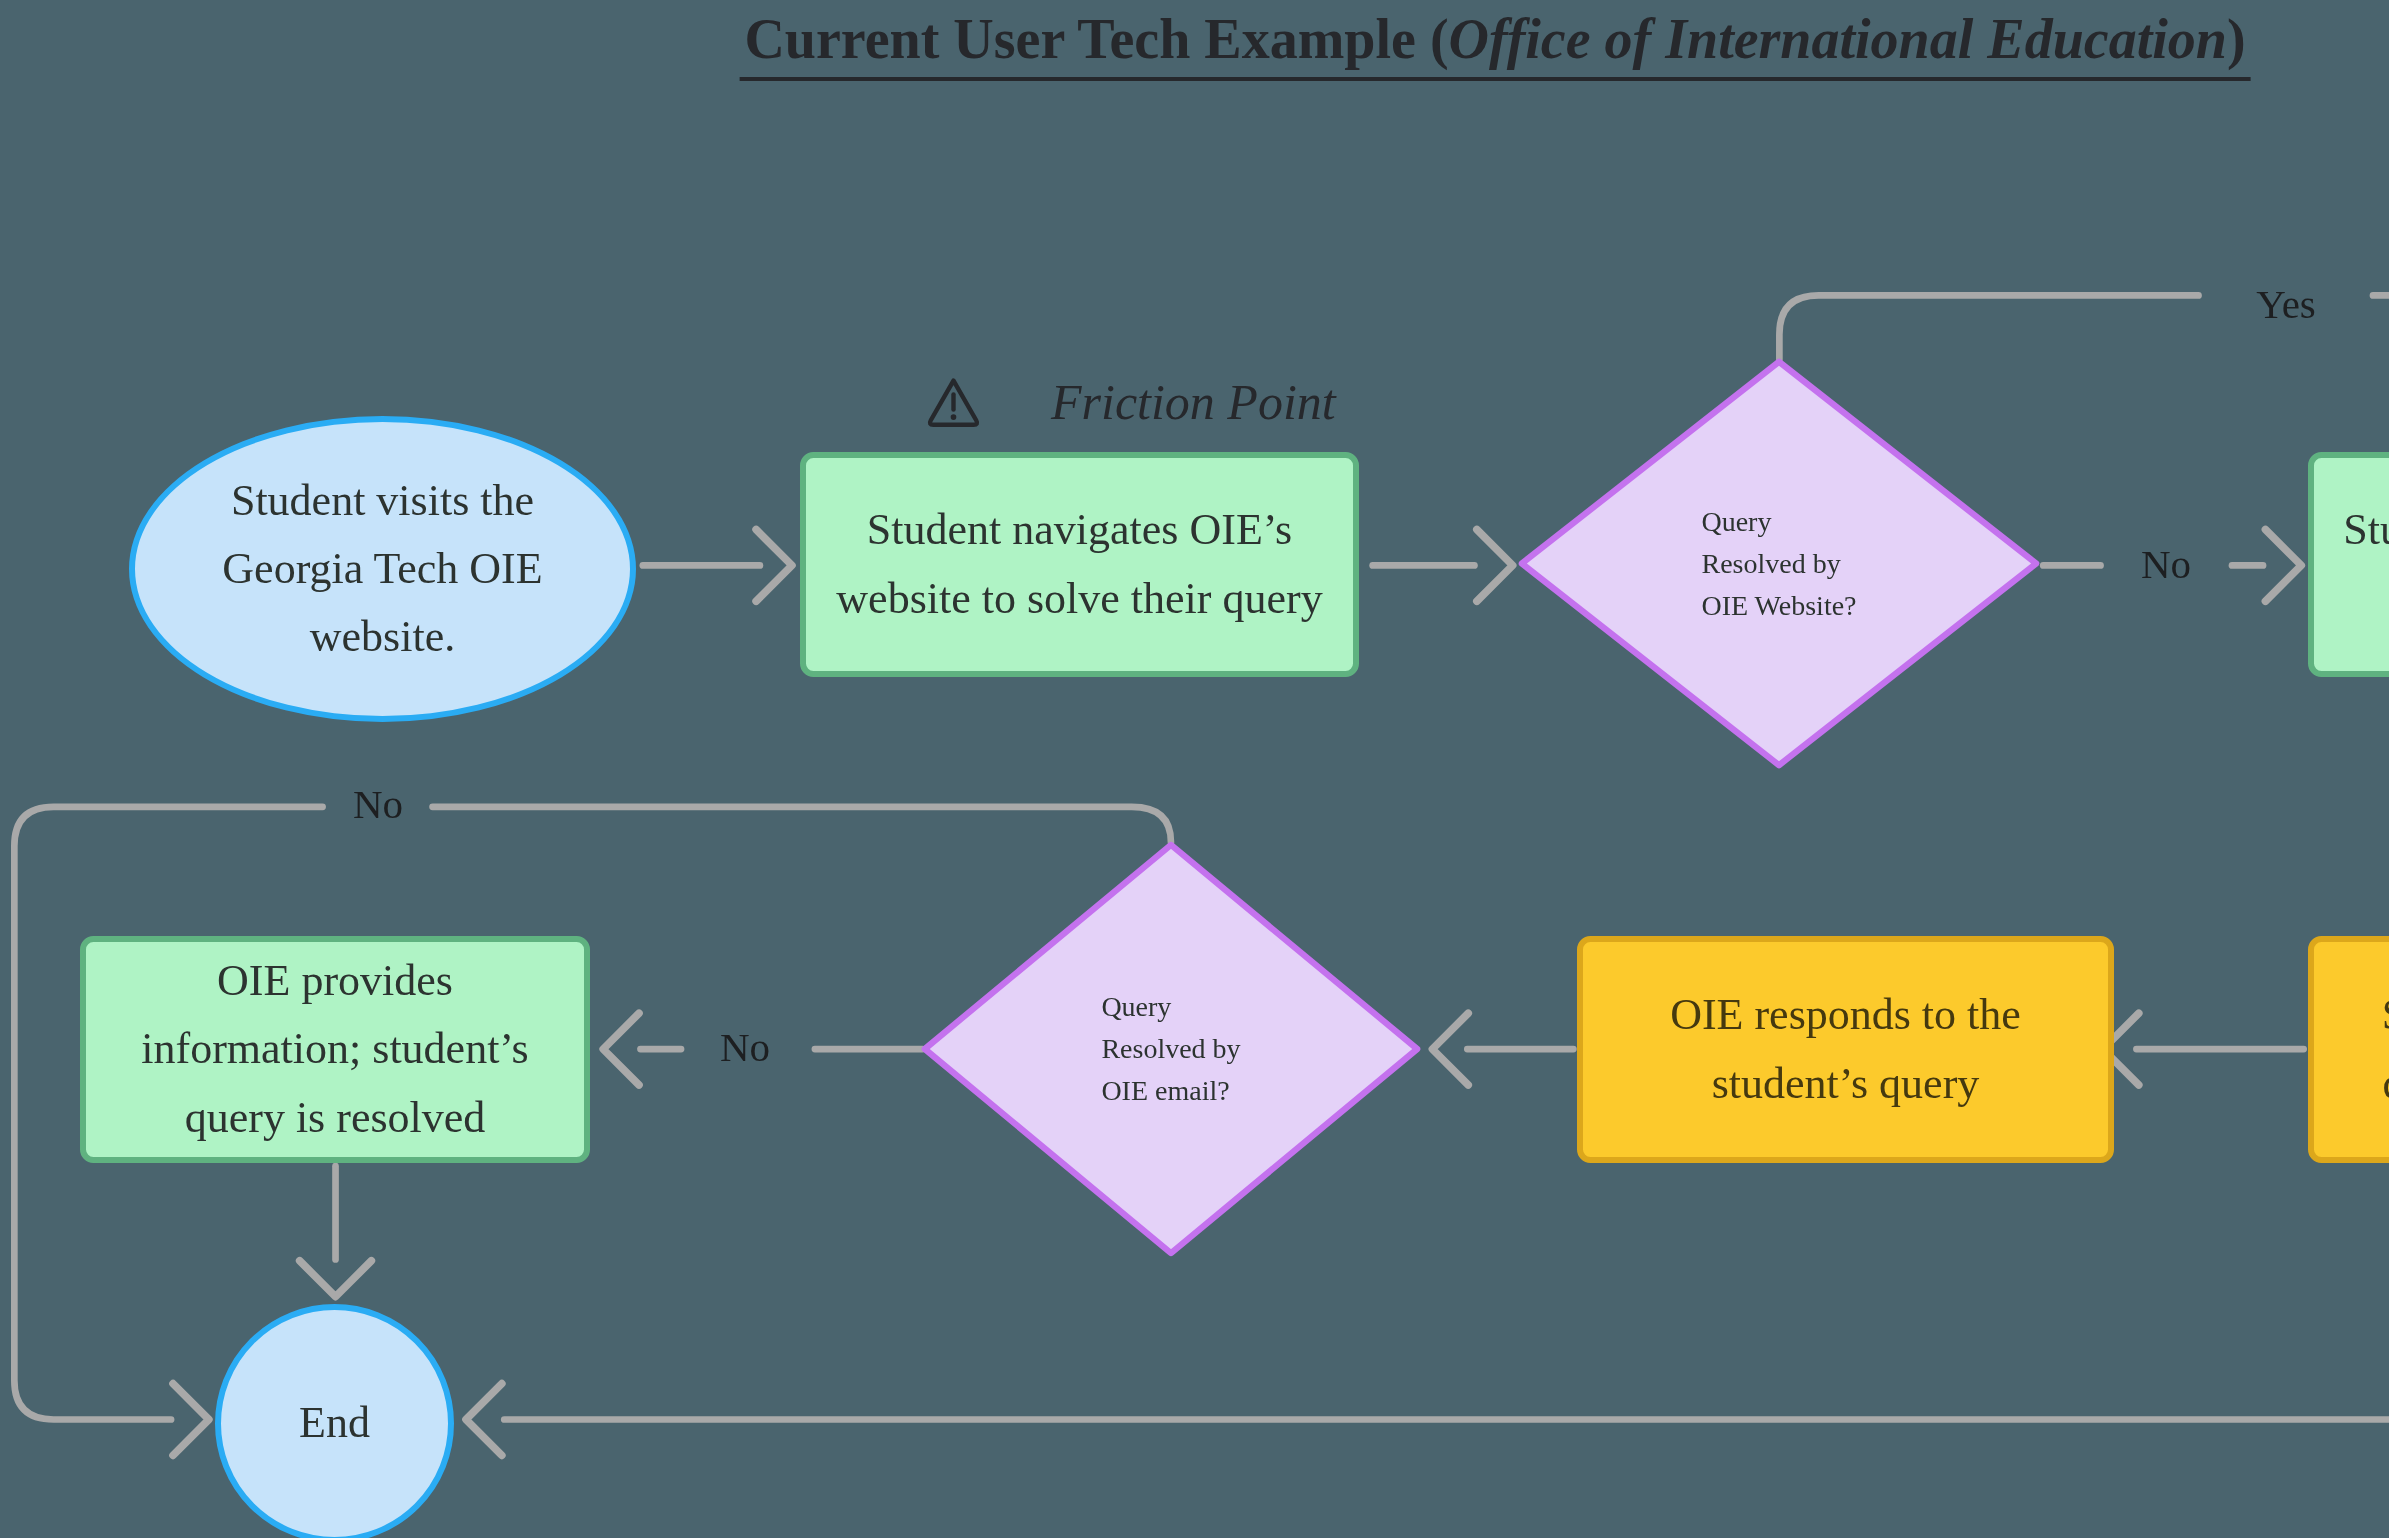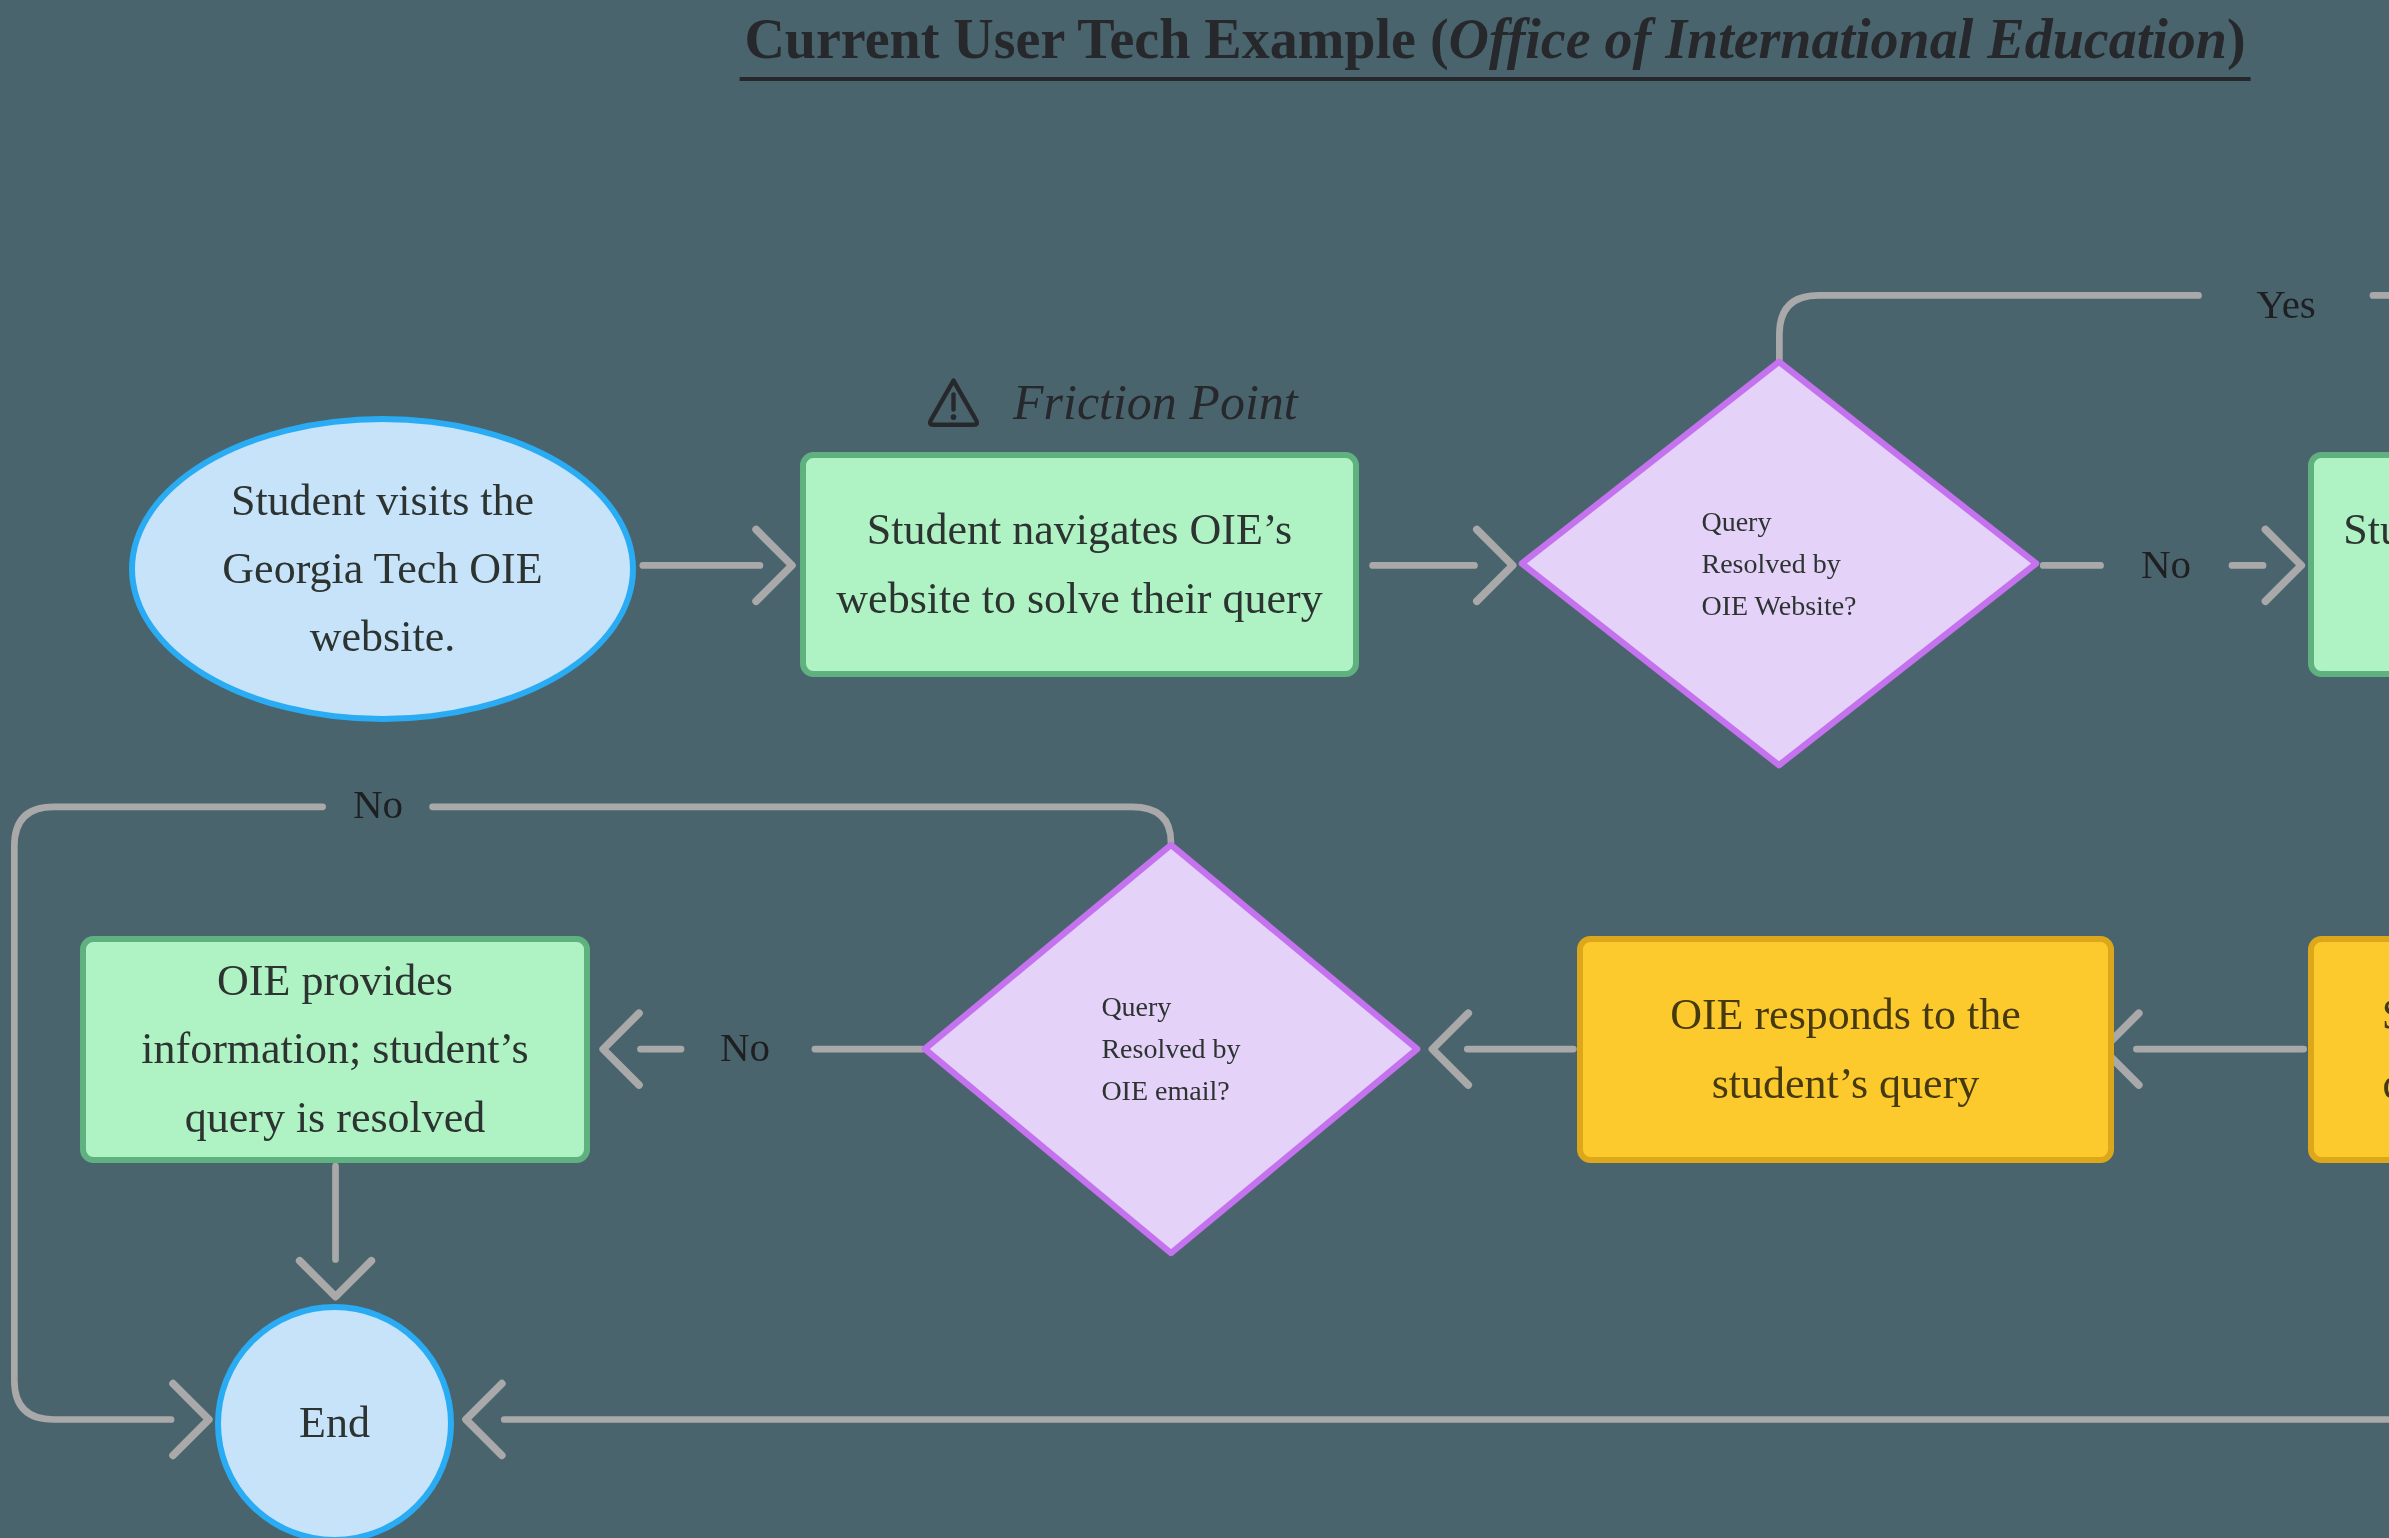--- a/index.html
+++ b/index.html
@@ -41,21 +41,21 @@
     position:absolute;inset:0;display:flex;align-items:center;justify-content:center;
     text-align:left;color:var(--node-ink);font-size:28px;line-height:1.5;white-space:pre-line;
   }
   .edge-label{
     position:absolute;transform:translate(-50%,-50%);z-index:3;
     font-size:41px;color:var(--label-ink);
   }
   .friction{
     position:absolute;display:flex;align-items:center;gap:28px;z-index:3;color:var(--ink);
   }
-  .friction .ftext{font-style:italic;font-size:50px;}
+  .friction .ftext{font-style:italic;font-size:50px;margin-left:38px;}
   .warn-icon svg{display:block;}
 </style>
 </head>
 <body>
 
 <div class="title">
   <span>Current User Tech Example (</span><span class="em">Office of International Education</span><span>)</span>
 </div>
 
 <svg class="wires" width="2990" height="1539" viewBox="0 0 6256 3220">

